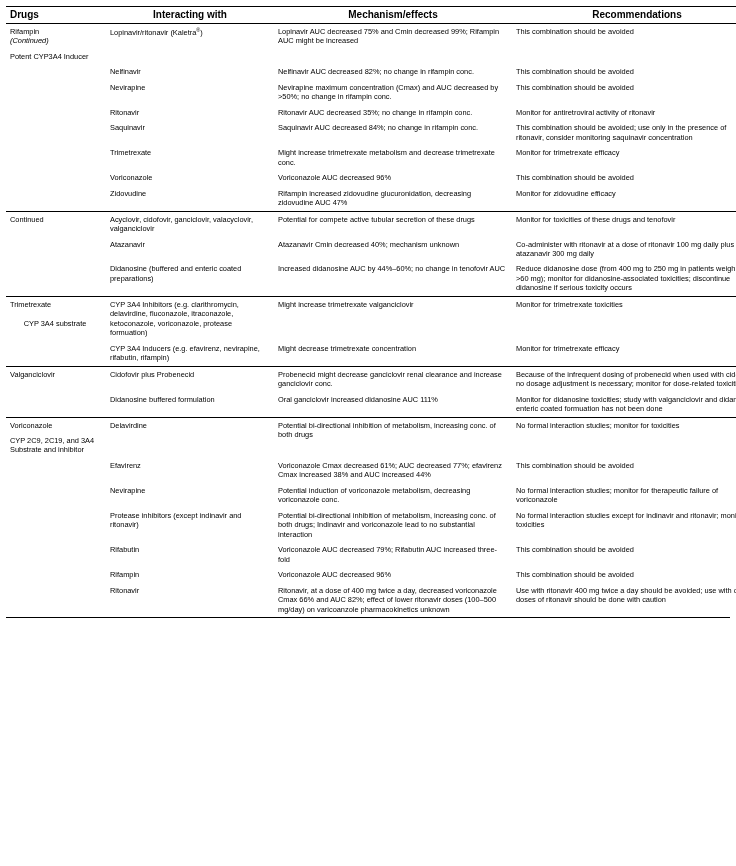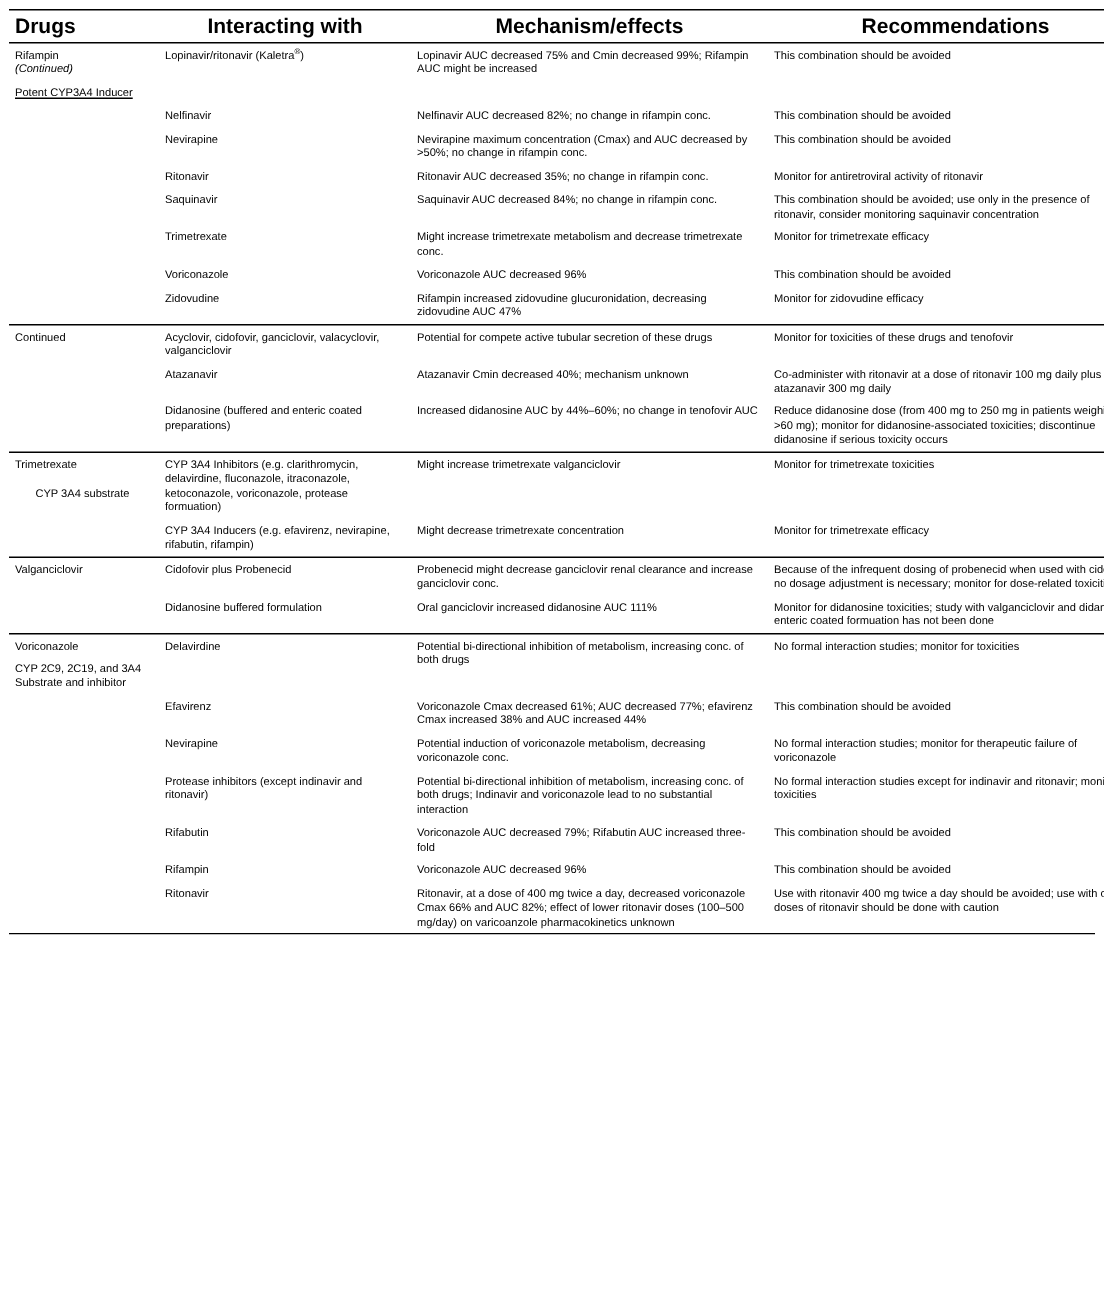--- a/index.html
+++ b/index.html
@@ -28,21 +28,21 @@
     font-style: italic;
   }
   table.main {
     width: 724px;
     border-collapse: collapse;
     table-layout: fixed;
     font-size: 7.4px;
   }
   table.main thead th {
     font-weight: bold;
-    font-size: 14px;
+    font-size: 10px;
     text-align: center;
     padding: 2px 4px 3px 4px;
     border-top: 1.4px solid #000;
     border-bottom: 1.1px solid #000;
     vertical-align: middle;
   }
   table.main thead th.first {
     text-align: left;
   }
   table.main td {
@@ -97,21 +97,21 @@
         <th class="h1">Interacting with</th>
         <th class="h2">Mechanism/effects</th>
         <th class="h3">Recommendations</th>
       </tr>
     </thead>
     <tbody>
         <tr class="group-start first-group">
           <td class="c0">
             <span class="drug-name cellblock">Rifampin</span>
             <span class="italic cellblock">(Continued)</span>
-            <span class="drug-sub" style="margin-top: 6px; text-decoration: underline;">Potent CYP3A4 Inducer</span>
+            <span class="drug-sub" style="margin-top: 6px;">Potent CYP3A4 Inducer</span>
           </td>
           <td class="c1">Lopinavir/ritonavir (Kaletra<span class="sup">®</span>)</td>
           <td class="c2">Lopinavir AUC decreased 75% and Cmin decreased 99%; Rifampin AUC might be increased</td>
           <td class="c3">This combination should be avoided</td>
         </tr>
         <tr>
           <td class="c0"></td>
           <td class="c1">Nelfinavir</td>
           <td class="c2">Nelfinavir AUC decreased 82%; no change in rifampin conc.</td>
           <td class="c3">This combination should be avoided</td>

